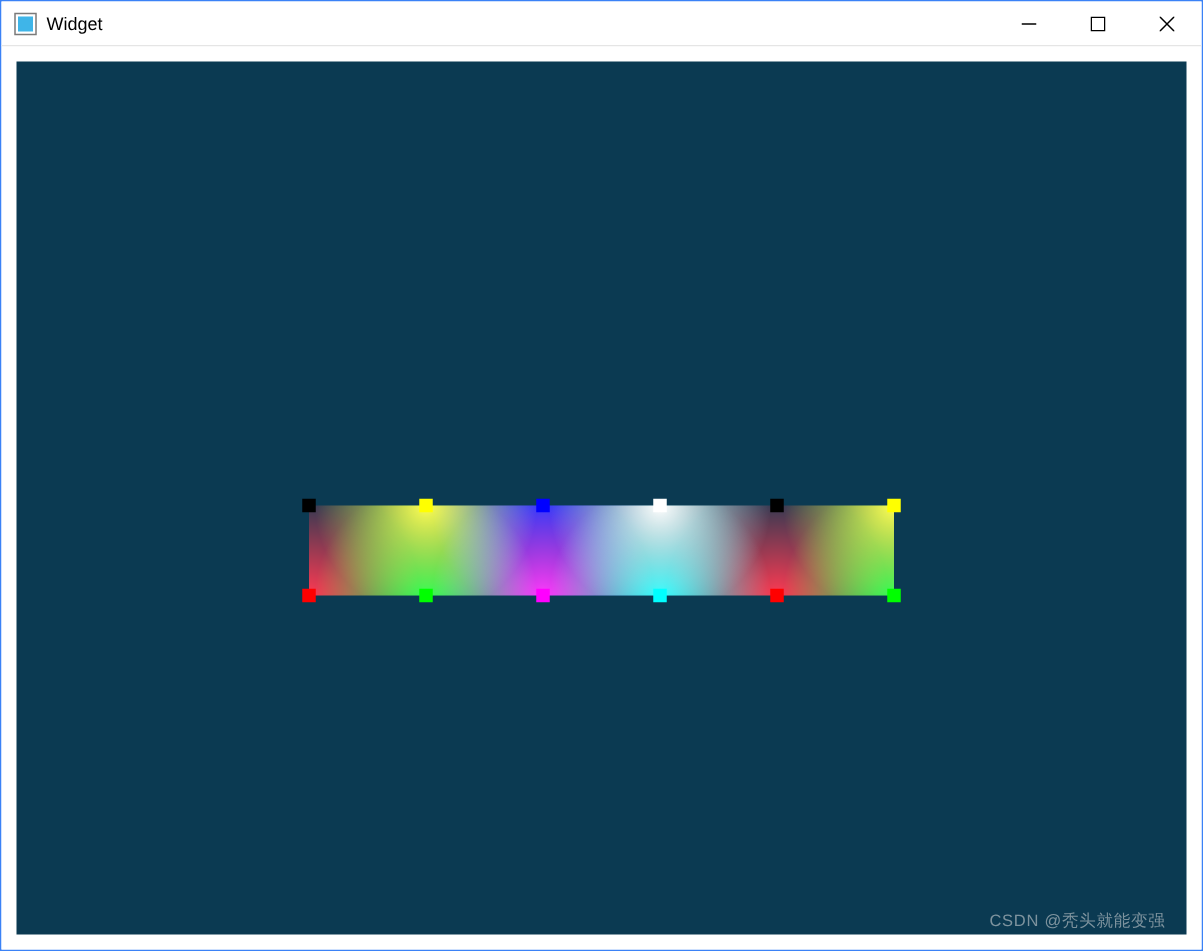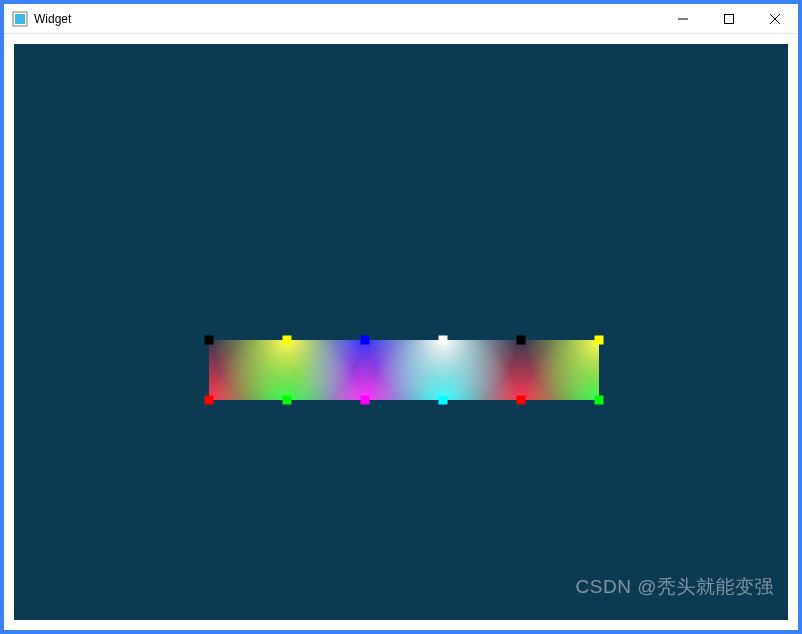--- a/index.html
+++ b/index.html
@@ -2,21 +2,21 @@
 <html><head>
   <meta charset="utf-8">
   <style>
     * { box-sizing: border-box; margin: 0; padding: 0; }
     html, body { width: 802px; height: 634px; overflow: hidden; font-family: "Segoe UI", Tahoma, sans-serif; }
     
     .window {
       width: 802px;
       height: 634px;
       background: #ffffff;
-      border: 4px solid #3b82f6;
+      border: 1px solid #3b82f6;
       display: flex;
       flex-direction: column;
     }
     
     .titlebar {
       height: 30px;
       background: #ffffff;
       display: flex;
       align-items: center;
       padding-left: 8px;
@@ -91,23 +91,23 @@
       position: absolute;
       width: 9px;
       height: 9px;
       transform: translate(-50%, -50%);
       border: none;
     }
     
     .watermark {
       position: absolute;
       right: 14px;
-      bottom: 20px;
+      bottom: 2px;
       color: rgba(220,220,220,0.55);
-      font-size: 19px;
+      font-size: 11px;
       pointer-events: none;
       letter-spacing: 0.5px;
     }
   </style>
 </head>
 <body>
 
 <div class="window">
 
   <div class="titlebar">

